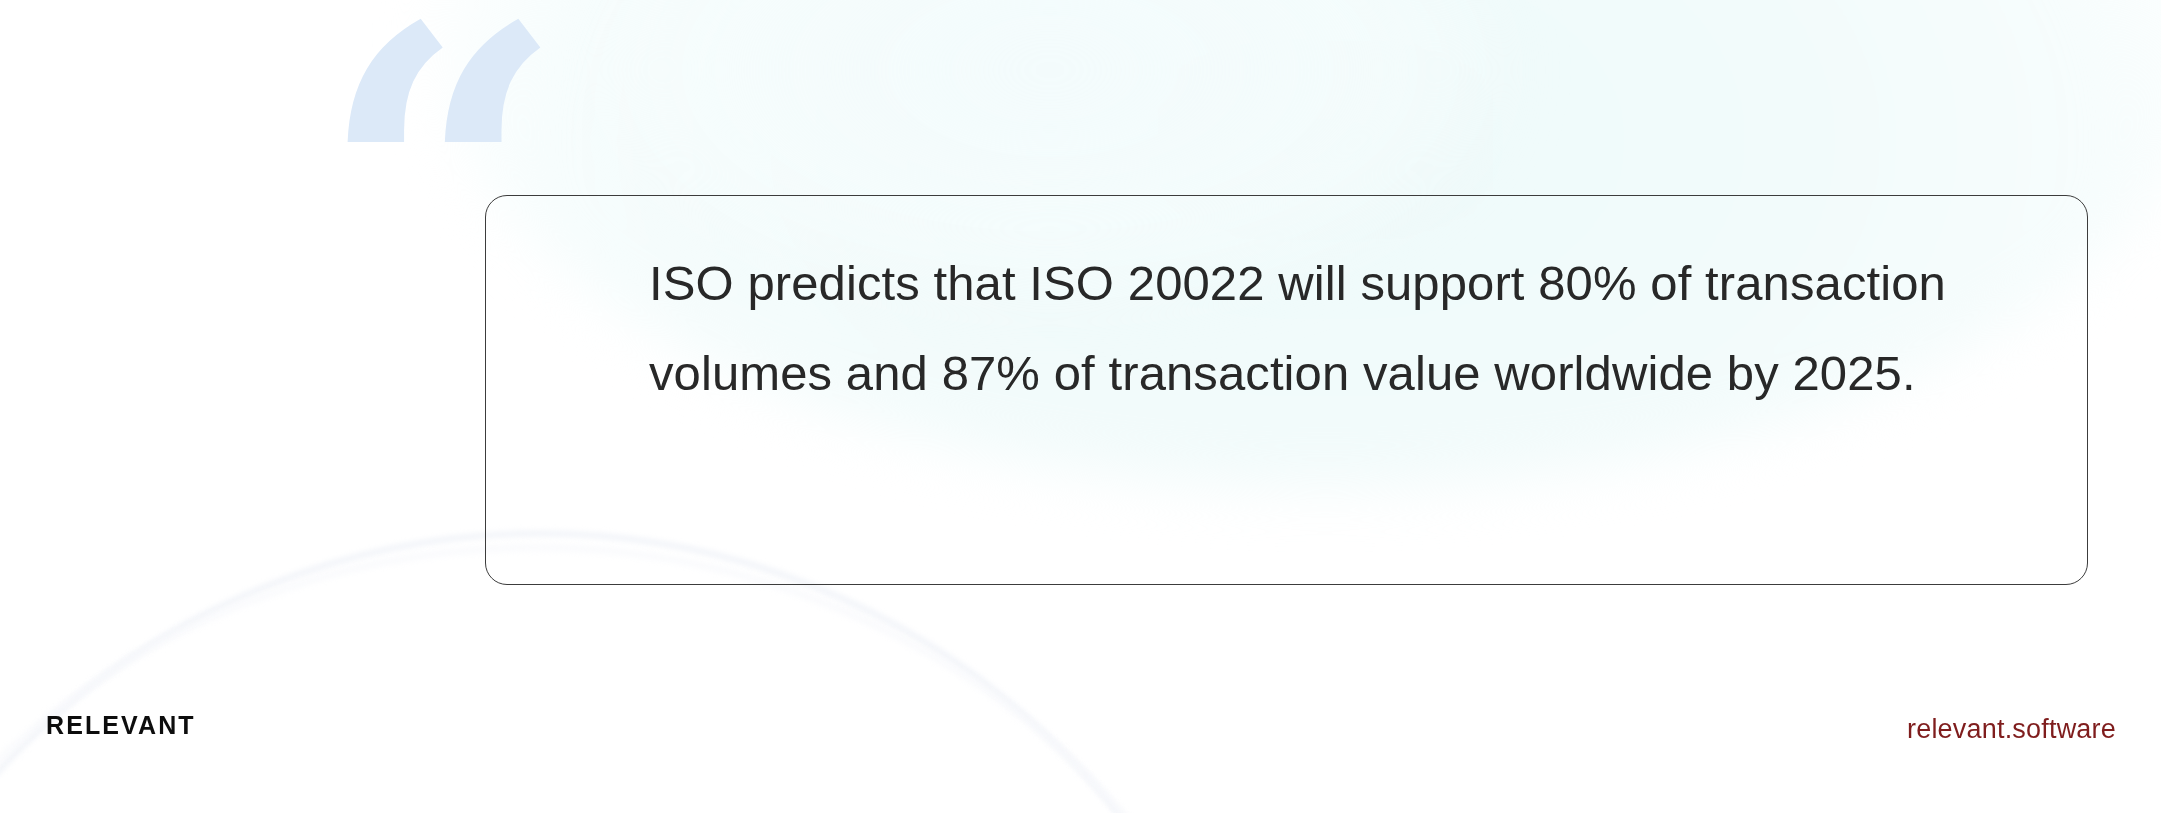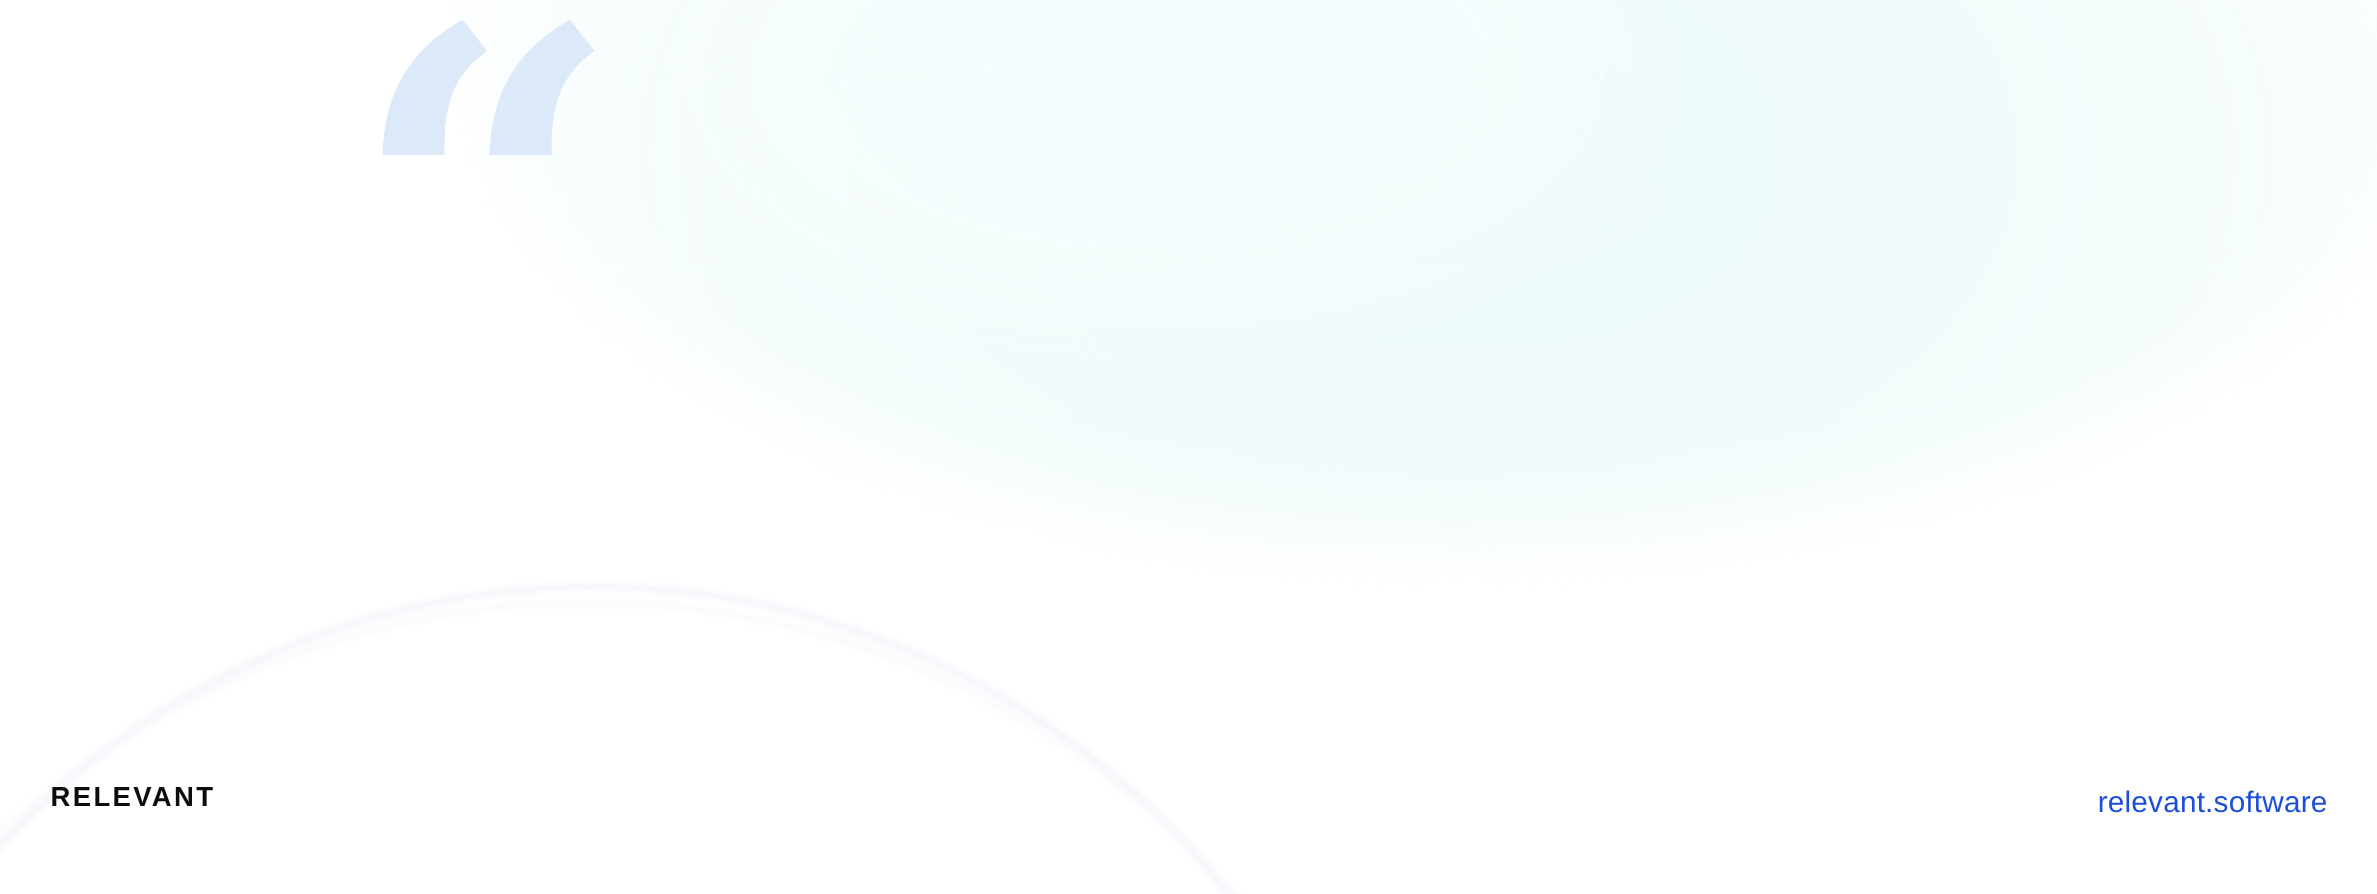--- a/index.html
+++ b/index.html
@@ -136,37 +136,40 @@
   }
 
   .footer-site {
     position: absolute;
     right: 45px;
     top: 716px;
     font-family: "Liberation Sans", "DejaVu Sans", sans-serif;
     font-size: 27px;
     font-weight: 400;
     letter-spacing: 0.2px;
-    color: #1d4ed8;
+    color: #7f1d1d;
     line-height: 1;
     text-align: right;
   }
 </style>
 </head>
 <body>
 
 <div id="stage">
 
   <div class="bg-layer">
     <div class="bg-mint"></div>
     <div class="bg-mint-2"></div>
     <div class="bg-arc"></div>
     <div class="bg-arc-2"></div>
   </div>
 
   <div class="quote-mark">“</div>
 
+  <div class="quote-card">
+    <p class="quote-text">ISO predicts that ISO 20022 will support 80% of transaction volumes and 87% of transaction value worldwide by 2025.</p>
+  </div>
 
   <div class="footer-logo">RELEVANT</div>
 
   <div class="footer-site">relevant.software</div>
 
 </div>
 
 </body></html>

